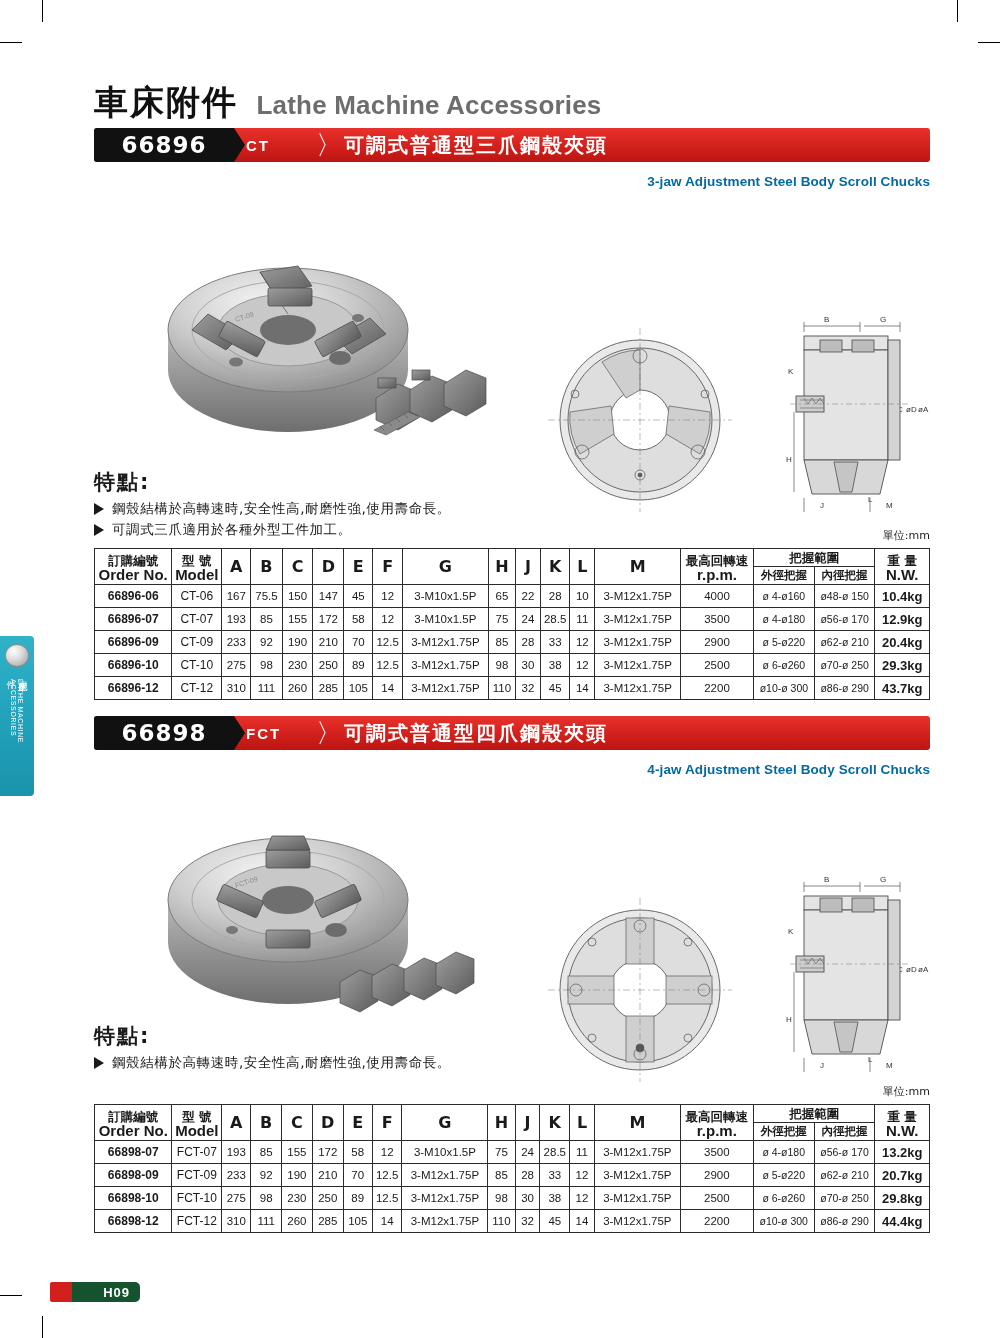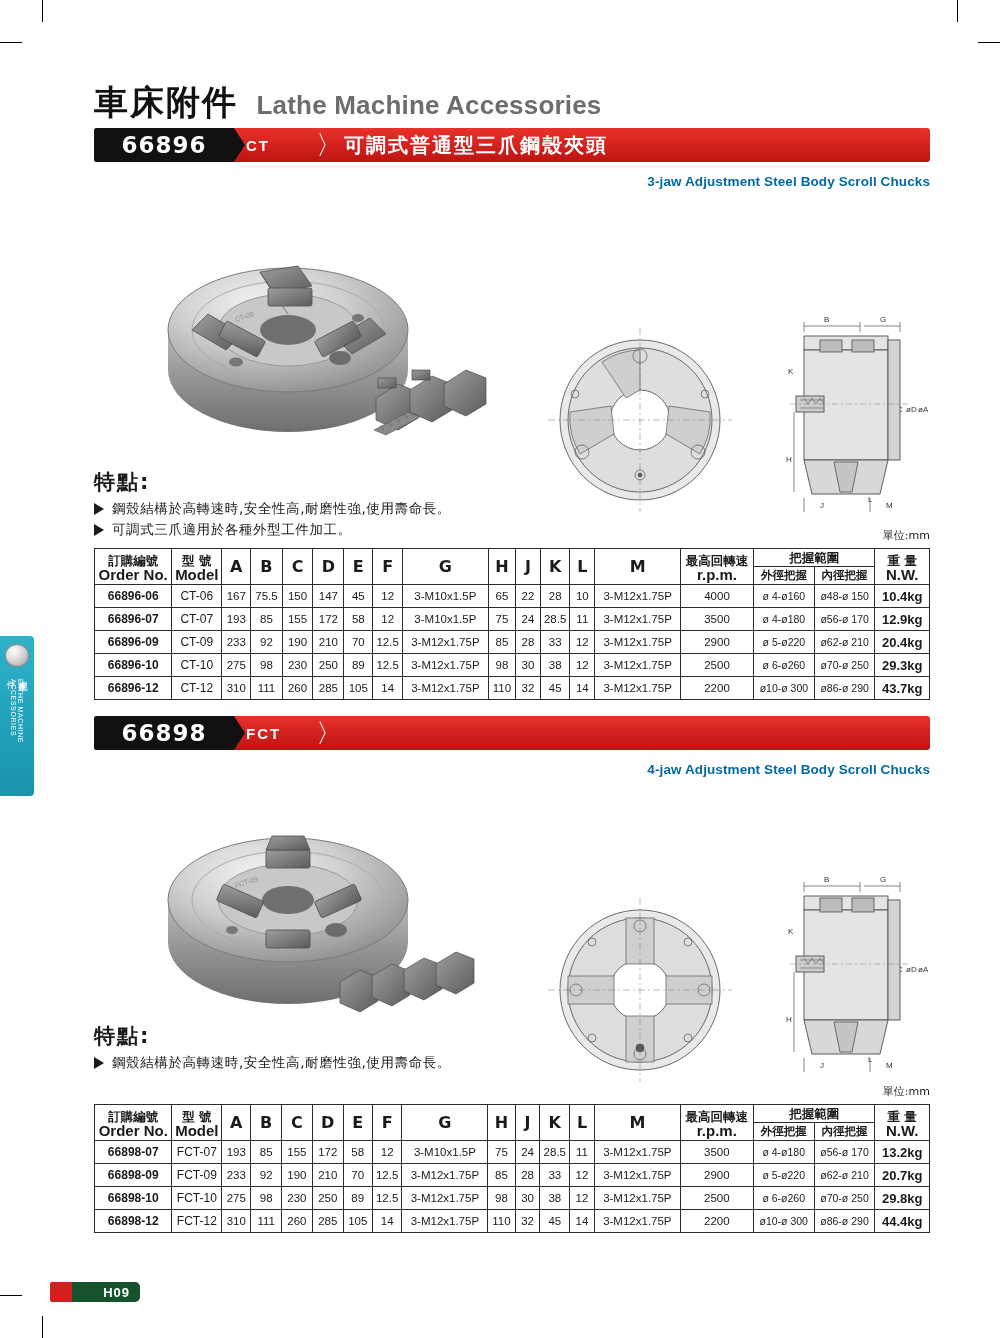--- a/index.html
+++ b/index.html
@@ -506,20 +506,21 @@
       <td class="weight">43.7kg</td>
     </tr>
   </tbody>
 </table>
 
 <div class="banner" style="top:716px;">
   <div class="bar"></div>
   <div class="code">66898</div>
   <div class="abbr">FCT</div>
   <div class="sep">〉</div>
+  <div class="zh-name">可調式普通型四爪鋼殼夾頭</div>
 </div>
 <div class="banner-sub" style="top:762px;">4-jaw Adjustment Steel Body Scroll Chucks</div>
 
 <div class="photo" style="left:140px; top:780px; width:360px; height:250px;">
   <svg width="360" height="250" viewBox="0 0 360 250">
     <path d="M28,120 L28,162 A120,62 0 0 0 268,162 L268,120 Z" fill="url(#sideg)"></path>
     <ellipse cx="148" cy="120" rx="120" ry="62" fill="url(#bodyg)" stroke="#7b7b7b" stroke-width="1"></ellipse>
     <ellipse cx="148" cy="120" rx="96" ry="49" fill="none" stroke="#a9a9a9" stroke-width="1"></ellipse>
     <ellipse cx="148" cy="120" rx="70" ry="36" fill="#c8c8c8" stroke="#989898" stroke-width="1"></ellipse>
     <ellipse cx="148" cy="120" rx="26" ry="14" fill="#6f6f6f"></ellipse>

